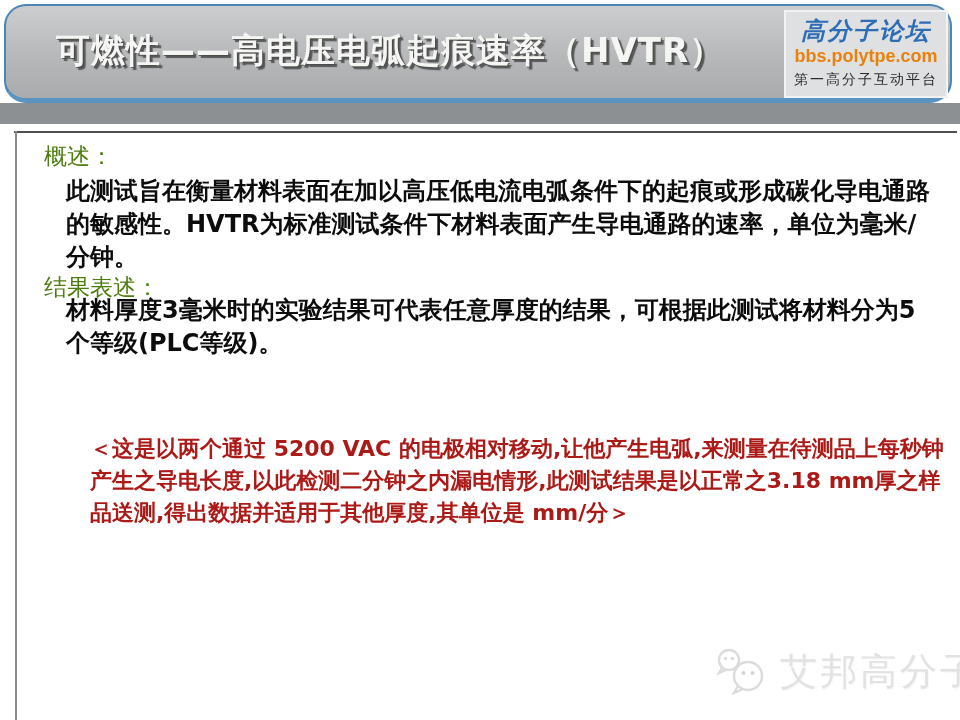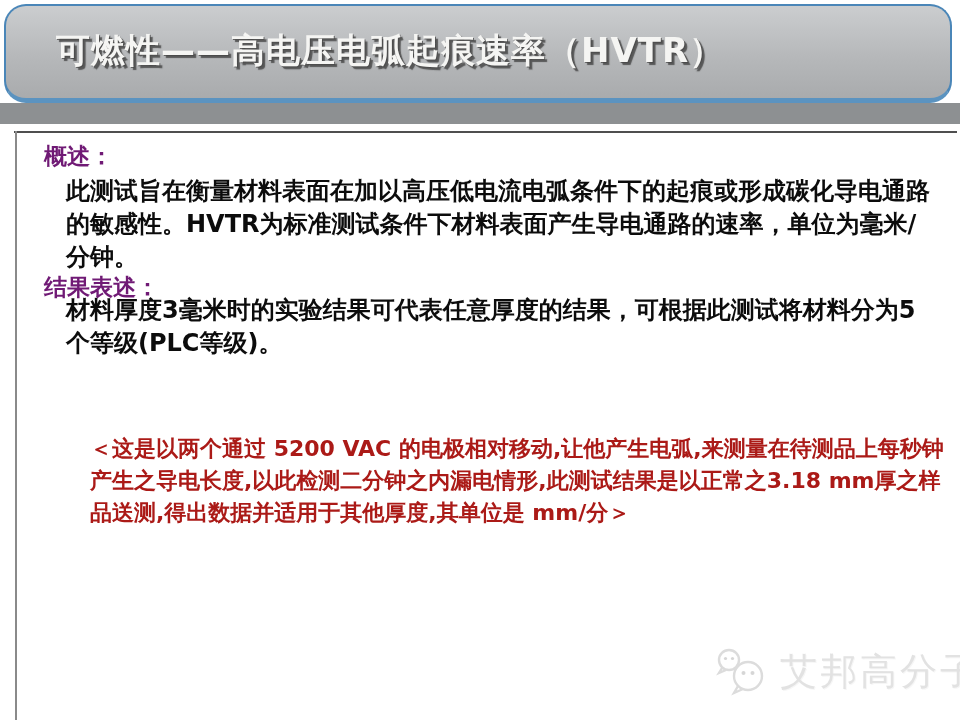--- a/index.html
+++ b/index.html
@@ -55,21 +55,21 @@
   .rule-top{
     position:absolute;left:14px;top:131px;width:943px;height:2px;background:#4f4f4f;
   }
   .rule-left{
     position:absolute;left:15px;top:131px;width:2px;height:589px;background:#8a8a8a;
   }
 
   
   .sec-heading{
     position:absolute;left:44px;
-    font-size:23px;font-weight:bold;color:#701a75;white-space:nowrap;
+    font-size:23px;font-weight:normal;color:#4d7c0f;white-space:nowrap;
   }
   .sec-body{
     position:absolute;left:66px;width:872px;
     font-size:24px;line-height:33px;font-weight:bold;color:#0c0c0c;
     text-align:left;word-break:break-all;
   }
   #overview-heading{top:141px;}
   #overview-body{top:175px;}
   #results-heading{top:272px;}
   #results-body{top:294px;line-height:33px;}
@@ -94,20 +94,25 @@
   .wechat-icon{display:block;}
 </style>
 </head>
 <body>
 
 <div class="slide">
 
   <div class="header">
     <div class="slide-title">可燃性——高电压电弧起痕速率（HVTR）</div>
 
+    <div class="logo-box">
+      <div class="logo-name">高分子论坛</div>
+      <div class="logo-url">bbs.polytpe.com</div>
+      <div class="logo-tagline">第一高分子互动平台</div>
+    </div>
   </div>
 
   <div class="shadow-band"></div>
 
   <div class="rule-top"></div>
   <div class="rule-left"></div>
 
   <div id="overview-heading" class="sec-heading">概述：</div>
 
   <div id="overview-body" class="sec-body">此测试旨在衡量材料表面在加以高压低电流电弧条件下的起痕或形成碳化导电通路的敏感性。HVTR为标准测试条件下材料表面产生导电通路的速率，单位为毫米/分钟。</div>

